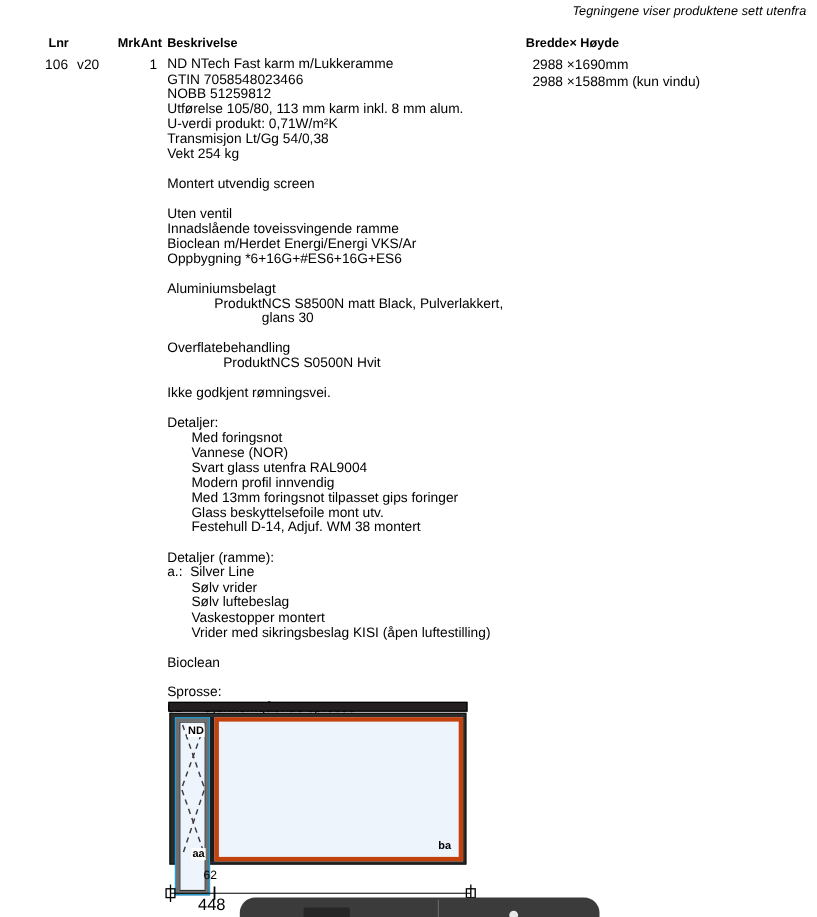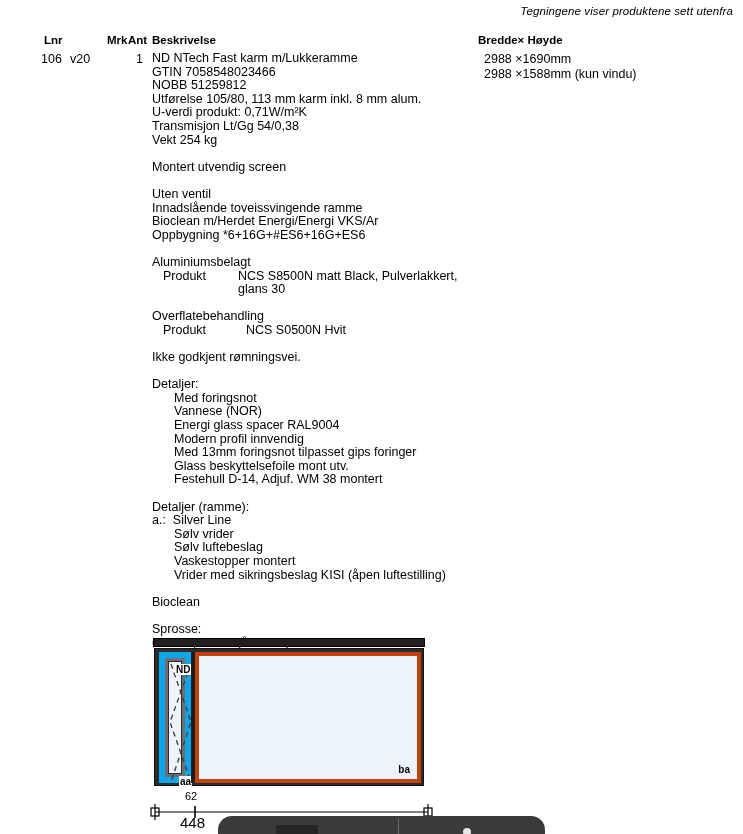--- a/index.html
+++ b/index.html
@@ -56,21 +56,21 @@
     left: 152px;
     top: 52px;
     width: 330px;
     font-size: 12.5px;
     line-height: 13.6px;
   }
   .desc .line { white-space: pre; }
   .desc .gap  { height: 13.6px; }
   .desc .ind2 { padding-left: 22px; }
   .desc .prod-row { display: flex; }
-  .desc .prod-row .k { width: 94px; padding-left: 11px; }
+  .desc .prod-row .k { width: 94px; padding-left: 11px; text-align: right; }
 
   
   .dims {
     position: absolute;
     left: 484px;
     top: 52px;
     font-size: 12.5px;
     line-height: 15px;
     white-space: nowrap;
   }
@@ -112,23 +112,23 @@
     height: 131px;
     background: #eef4fc;
     border: 4px solid #c2410c;
   }
   
   .sash-outer {
     position: absolute;
     left: 4px;
     top: 3px;
     width: 32px;
-    height: 131px;
+    height: 162px;
     background: #6f6f6f;
-    border: 6px solid #0ea5e9;
+    border: 1px solid #0ea5e9;
   }
   .sash-inner {
     position: absolute;
     left: 3px;
     top: 3px;
     right: 3px;
     bottom: 3px;
     background: #eef4fc;
     border: 1px solid #2a2a2a;
   }
@@ -283,21 +283,21 @@
     <span>NCS S0500N Hvit</span>
   </div>
 
   <div class="gap"></div>
   <div class="line">Ikke godkjent rømningsvei.</div>
 
   <div class="gap"></div>
   <div class="line">Detaljer:</div>
   <div class="line ind2">Med foringsnot</div>
   <div class="line ind2">Vannese (NOR)</div>
-  <div class="line ind2">Energi glass spacer RAL9004</div>
+  <div class="line ind2">Svart glass utenfra RAL9004</div>
   <div class="line ind2">Modern profil innvendig</div>
   <div class="line ind2">Med 13mm foringsnot tilpasset gips foringer</div>
   <div class="line ind2">Glass beskyttelsefoile mont utv.</div>
   <div class="line ind2">Festehull D-14, Adjuf. WM 38 montert</div>
 
   <div class="gap"></div>
   <div class="line">Detaljer (ramme):</div>
   <div class="line">a.:  Silver Line</div>
   <div class="line ind2">Sølv vrider</div>
   <div class="line ind2">Sølv luftebeslag</div>

